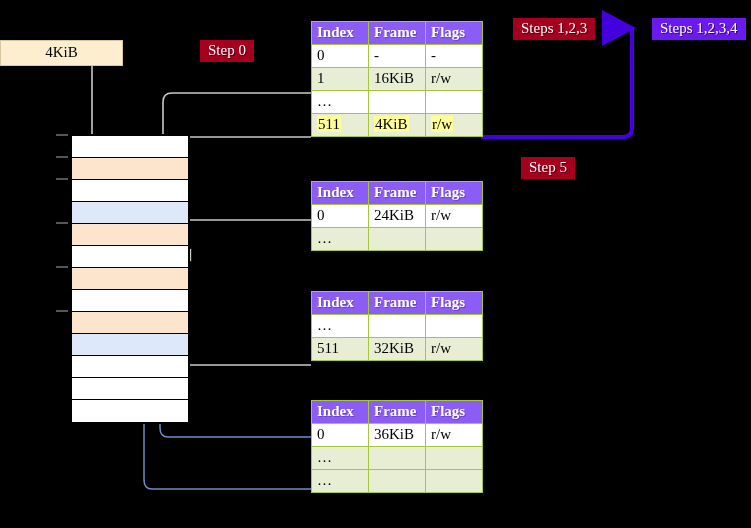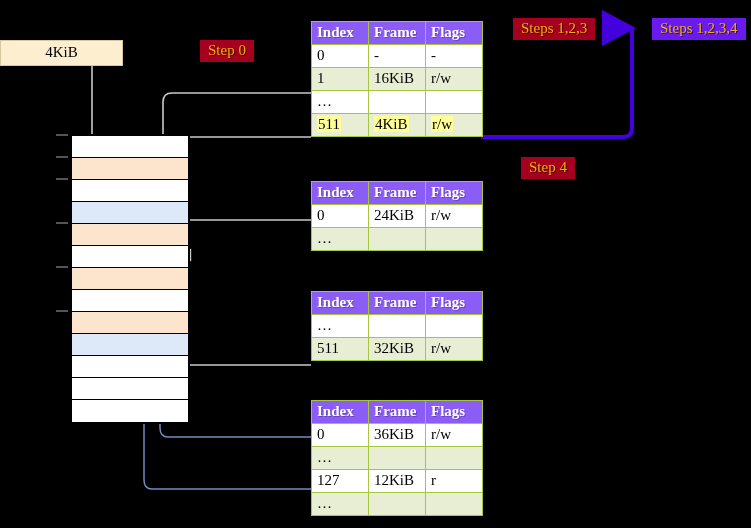--- a/index.html
+++ b/index.html
@@ -24,21 +24,21 @@
     position: absolute;
     left: 0; top: 0;
     width: 751px;
     height: 528px;
     pointer-events: none;
   }
 
   
   .badge {
     position: absolute;
-    color: #eab308;
+    color: #ffffff;
     font-family: "Liberation Serif", "DejaVu Serif", serif;
     font-size: 15px;
     line-height: 19px;
     padding: 1px 8px 2px 8px;
     white-space: nowrap;
     text-shadow: 1px 1px 0 rgba(0,0,0,0.55);
   }
   .badge-red { background: #a5001e; }
   .badge-blue { background: #6a19ee; }
 
@@ -173,21 +173,21 @@
       <div class="tick" style="left: 56px; top: 178px;"></div>
       <div class="tick" style="left: 56px; top: 222px;"></div>
       <div class="tick" style="left: 56px; top: 266px;"></div>
       <div class="tick" style="left: 56px; top: 310px;"></div>
     </div>
 
   <div id="badges">
       <div class="badge badge-red" style="left: 200px; top: 40px;">Step 0</div>
       <div class="badge badge-red" style="left: 513px; top: 18px;">Steps 1,2,3</div>
       <div class="badge badge-blue" style="left: 652px; top: 18px;">Steps 1,2,3,4</div>
-      <div class="badge badge-red" style="left: 521px; top: 157px;">Step 4</div>
+      <div class="badge badge-red" style="left: 521px; top: 157px;">Step 5</div>
     </div>
 
   <div id="tables">
       <table class="ptable" style="left: 311px; top: 21px; width: 170px;">
         <thead>
           <tr>
             <th class="col-index">Index</th>
             <th class="col-frame">Frame</th>
             <th class="col-flags">Flags</th>
           </tr>
@@ -269,25 +269,20 @@
           <tr class="plain">
             <td class="col-index">0</td>
             <td class="col-frame">36KiB</td>
             <td class="col-flags">r/w</td>
           </tr>
           <tr class="alt">
             <td class="col-index dots">…</td>
             <td class="col-frame"></td>
             <td class="col-flags"></td>
           </tr>
-          <tr class="plain">
-            <td class="col-index">127</td>
-            <td class="col-frame">12KiB</td>
-            <td class="col-flags">r</td>
-          </tr>
           <tr class="alt">
             <td class="col-index dots">…</td>
             <td class="col-frame"></td>
             <td class="col-flags"></td>
           </tr>
         </tbody>
       </table>
     </div>
 
 </div>

